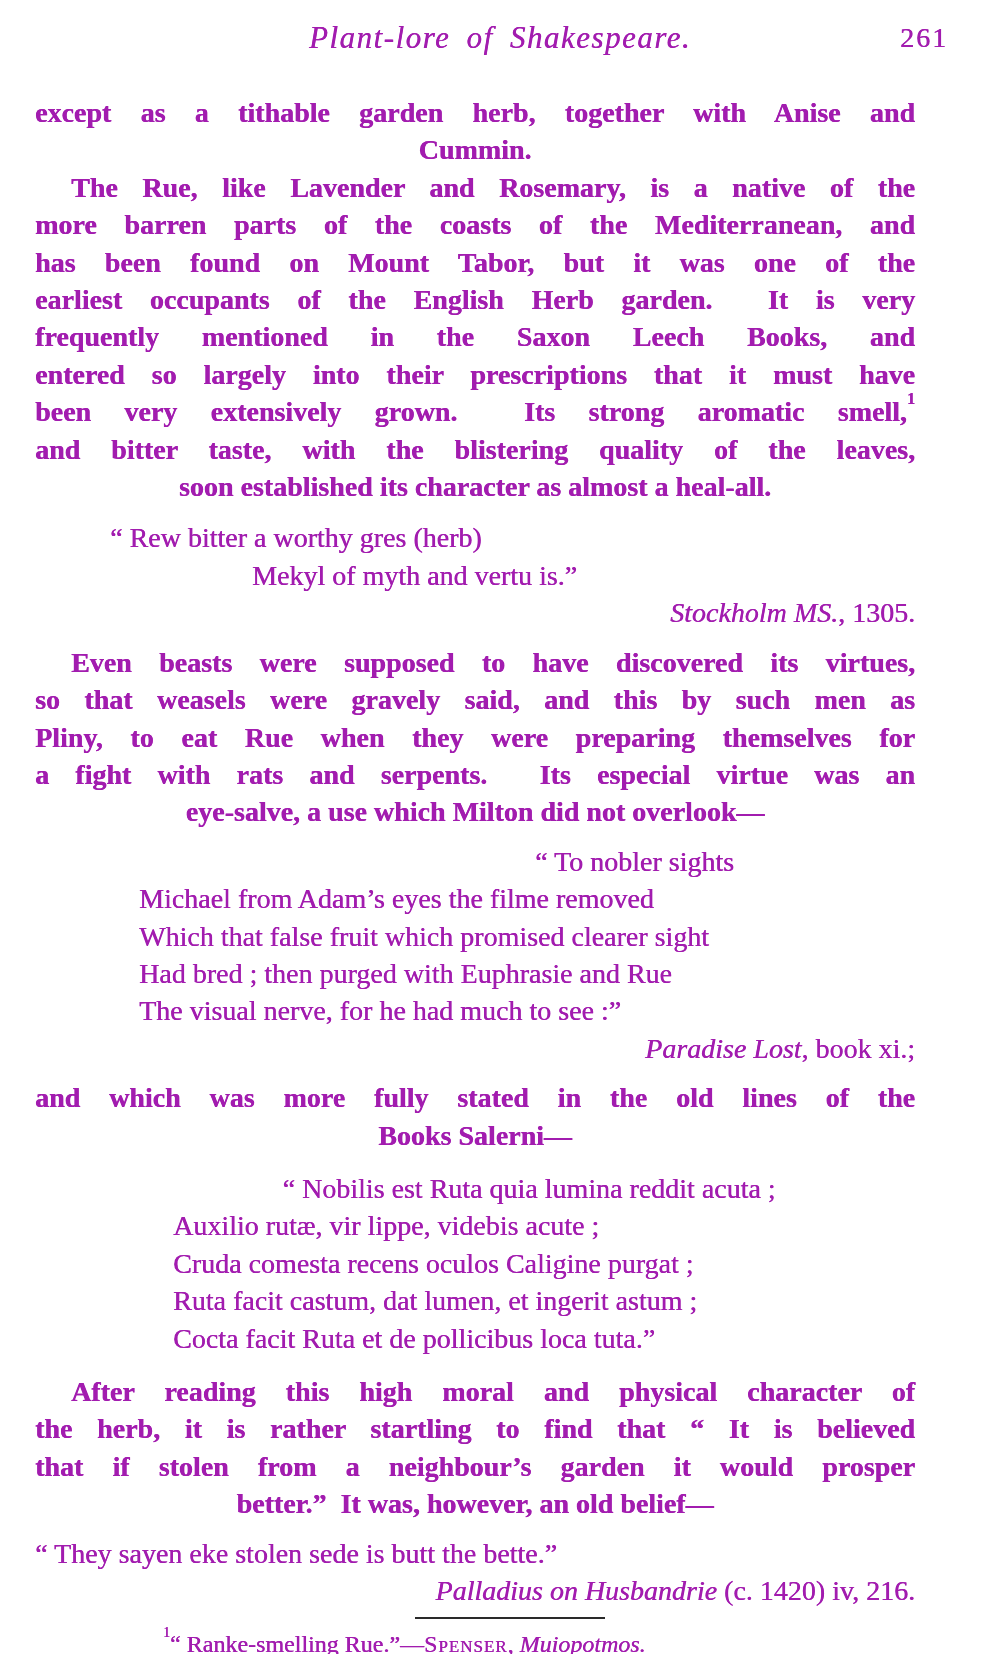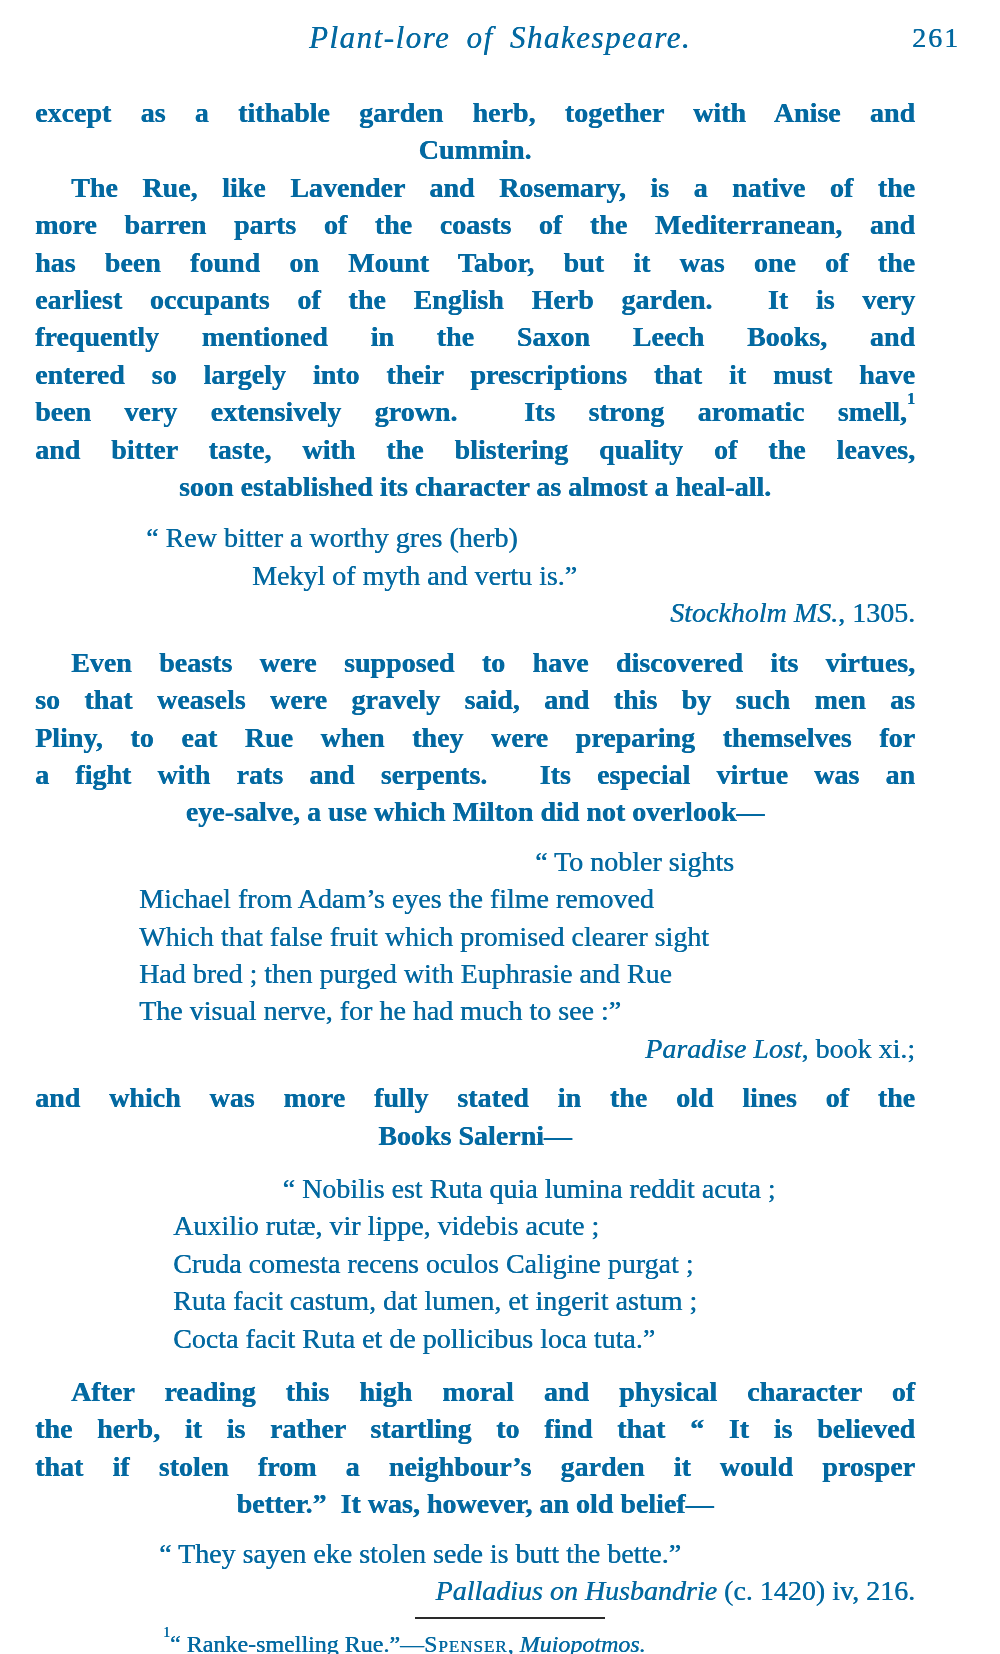--- a/index.html
+++ b/index.html
@@ -2,21 +2,21 @@
 <html><head>
 <meta charset="utf-8">
 <style>
   html, body { margin: 0; padding: 0; background: #e8e8e8; }
   .page {
     position: relative;
     width: 1000px;
     height: 1654px;
     margin: 0 auto;
     background: #ffffff;
-    color: #0369a1;
+    color: #a21caf;
     font-family: "Liberation Serif", "DejaVu Serif", serif;
     overflow: hidden;
     text-shadow: 0.4px 0 0 currentColor; 
   }
 
   
   .header {
     position: relative;
     padding-top: 20px;
     height: 42px;
@@ -24,21 +24,21 @@
   .running-title {
     text-align: center;
     font-style: italic;
     font-size: 31px;
     letter-spacing: 1.5px;
     word-spacing: 7px;
   }
   .page-number {
     position: absolute;
     top: 22px;
-    right: 40px;
+    right: 52px;
     font-size: 28px;
     letter-spacing: 2px;
   }
 
   
   .main {
     margin-top: 32px;
     padding: 0 85px 0 35px;   
   }
   .para { font-size: 28px; line-height: 37.4px; font-weight: bold; }
@@ -51,30 +51,30 @@
     font-size: 0.58em;
     line-height: 0;
     position: relative;
     top: -0.45em;
     letter-spacing: 0;
   }
 
   
   .quote { font-size: 28px; line-height: 37.4px; }
   .q1 { margin: 14px 0 12px 0; }
-  .q1 .vline1 { margin-left: 111px; }
+  .q1 .vline1 { margin-left: 75px; }
   .q1 .vline2 { margin-left: 217px; }
   .q2 { margin: 12px 0 12px 0; }
   .q2 .opening { margin-left: 500px; }
   .q2 .vline   { margin-left: 104px; }
   .q3 { margin: 16px 0 16px 0; }
   .q3 .vfirst { margin-left: 108px; text-align: center; }
   .q3 .vline  { margin-left: 138px; }
   .q4 { margin: 12px 0 0 0; }
-  .q4 .vline { margin-left: 124px; }
+  .q4 .vline { }
   .attr { text-align: right; font-size: 28px; }
   .attr .src { font-style: italic; }
 
   
   .footnote-rule {
     width: 190px;
     margin: 8px 0 10px 380px;
     border: 0;
     border-top: 2px solid #2a2a2a;
     box-shadow: 0 2px 0 -1px #777;

